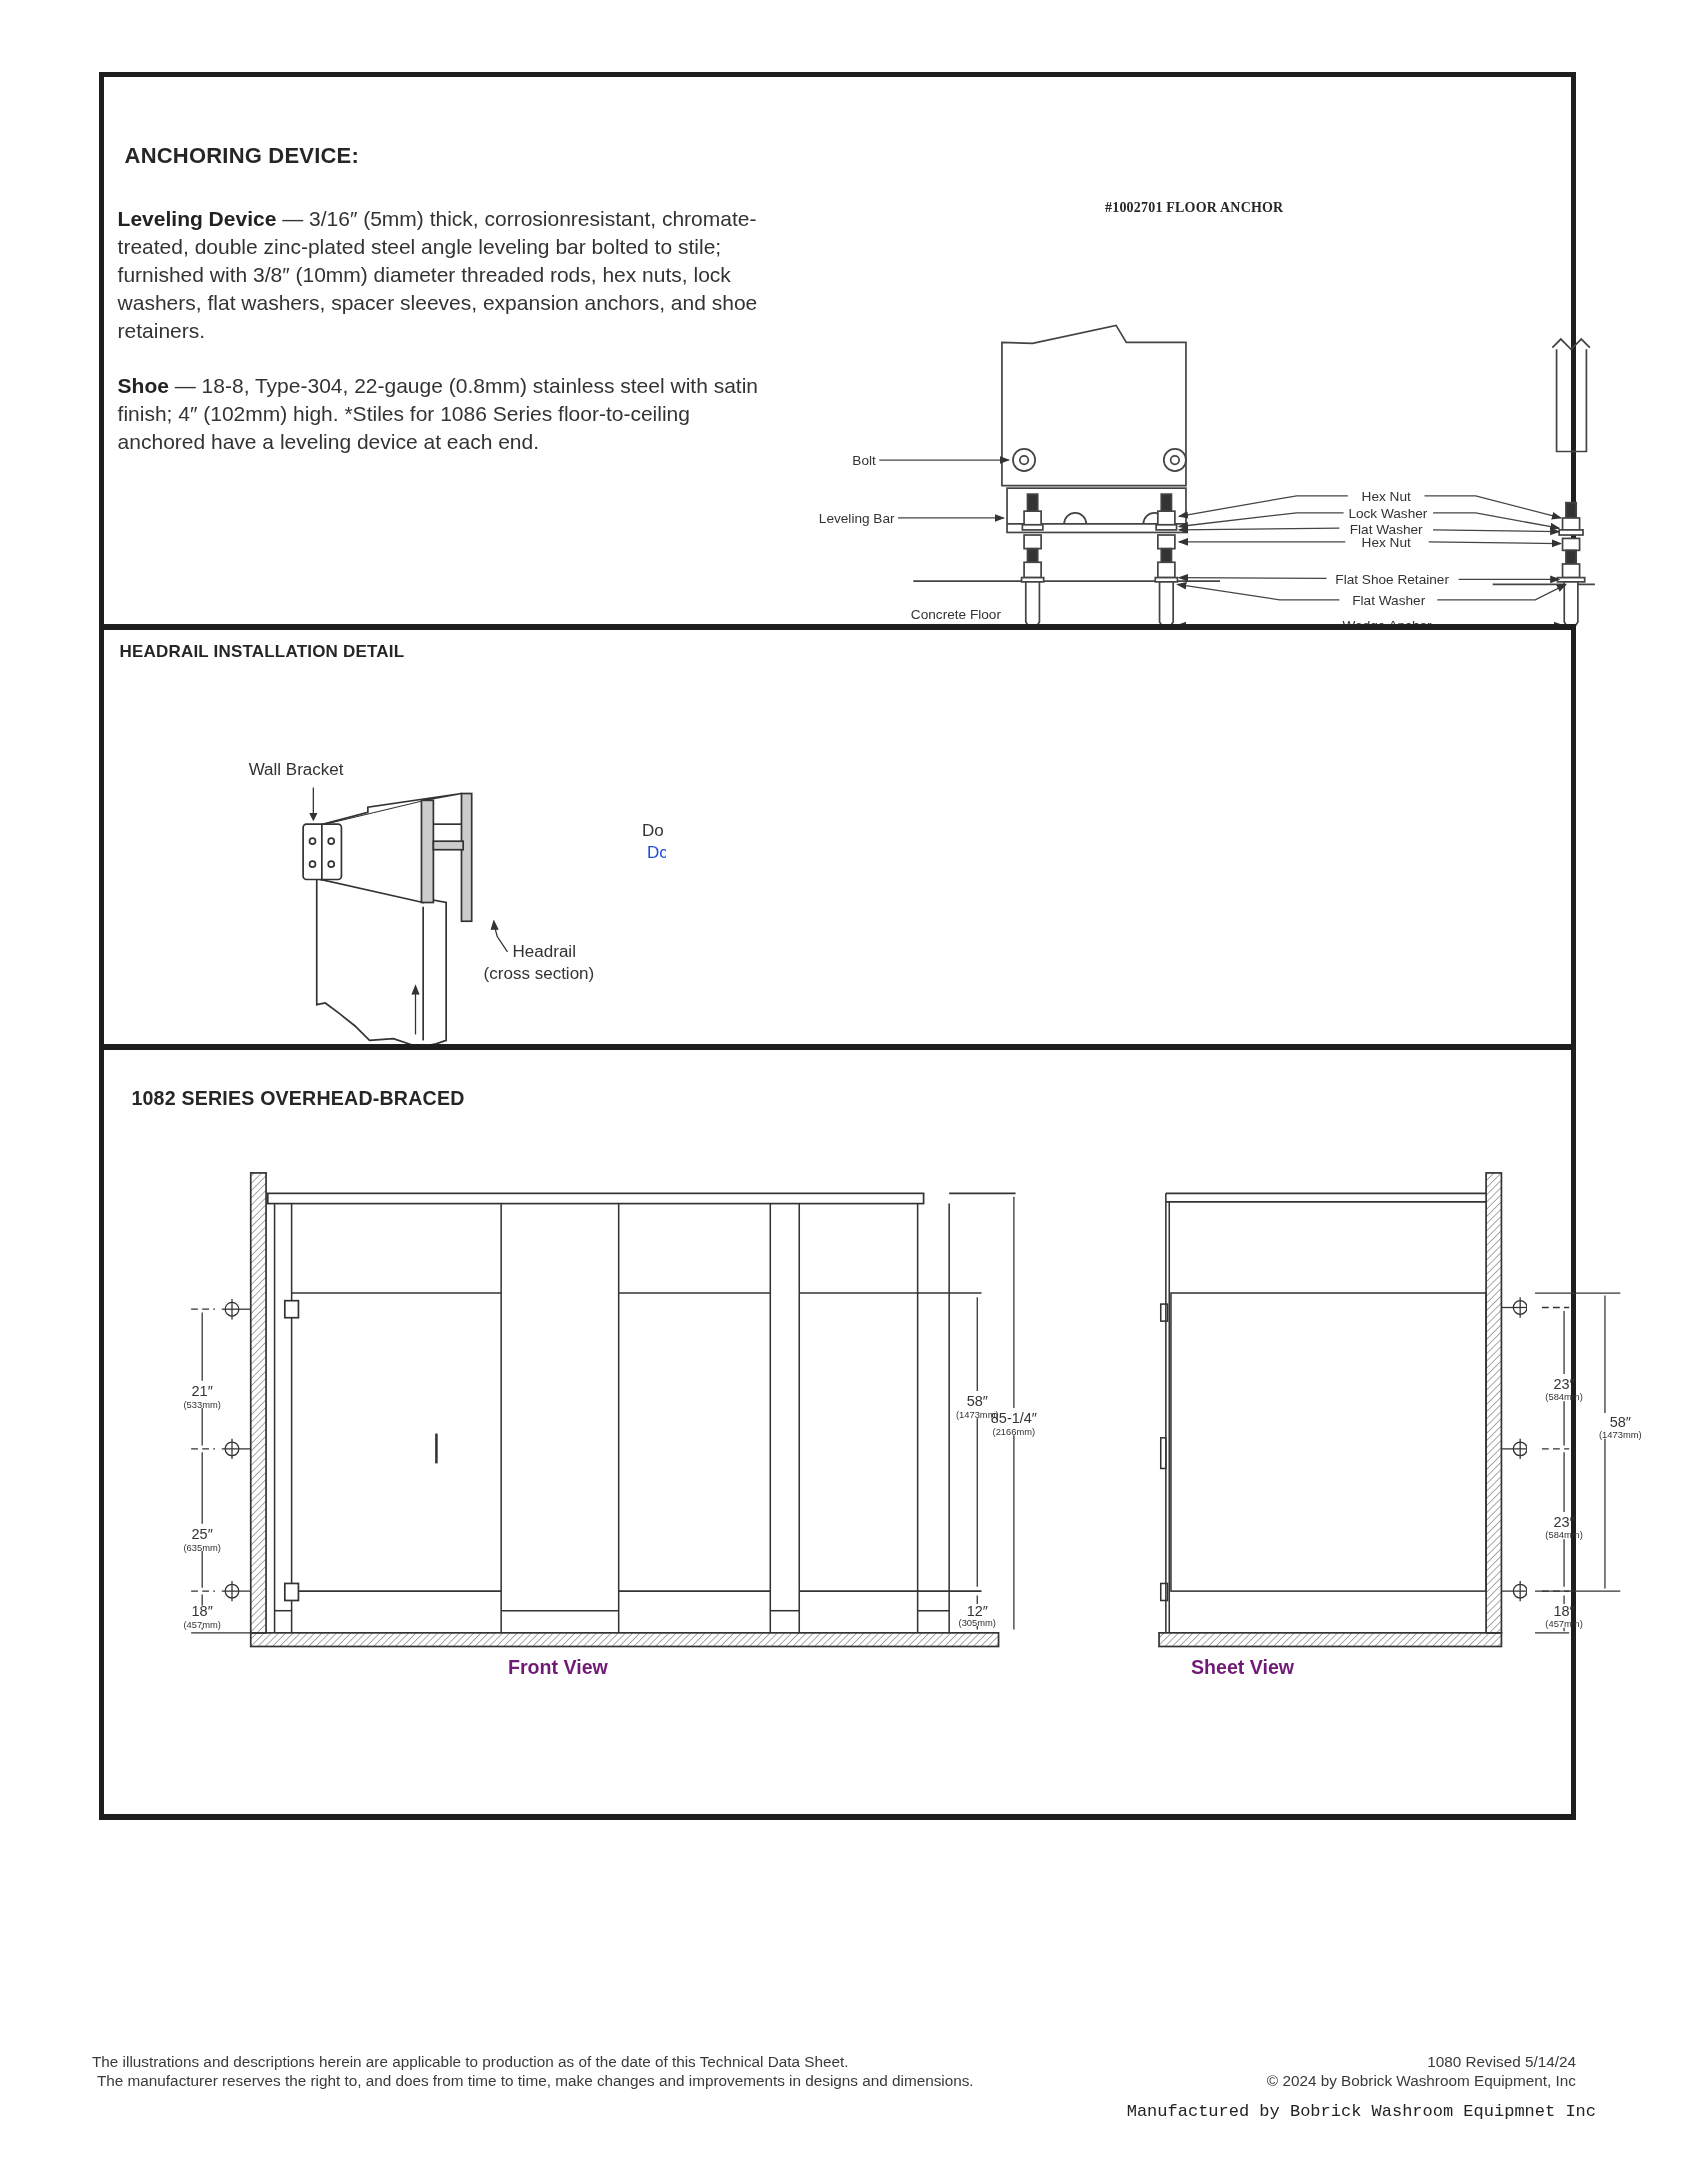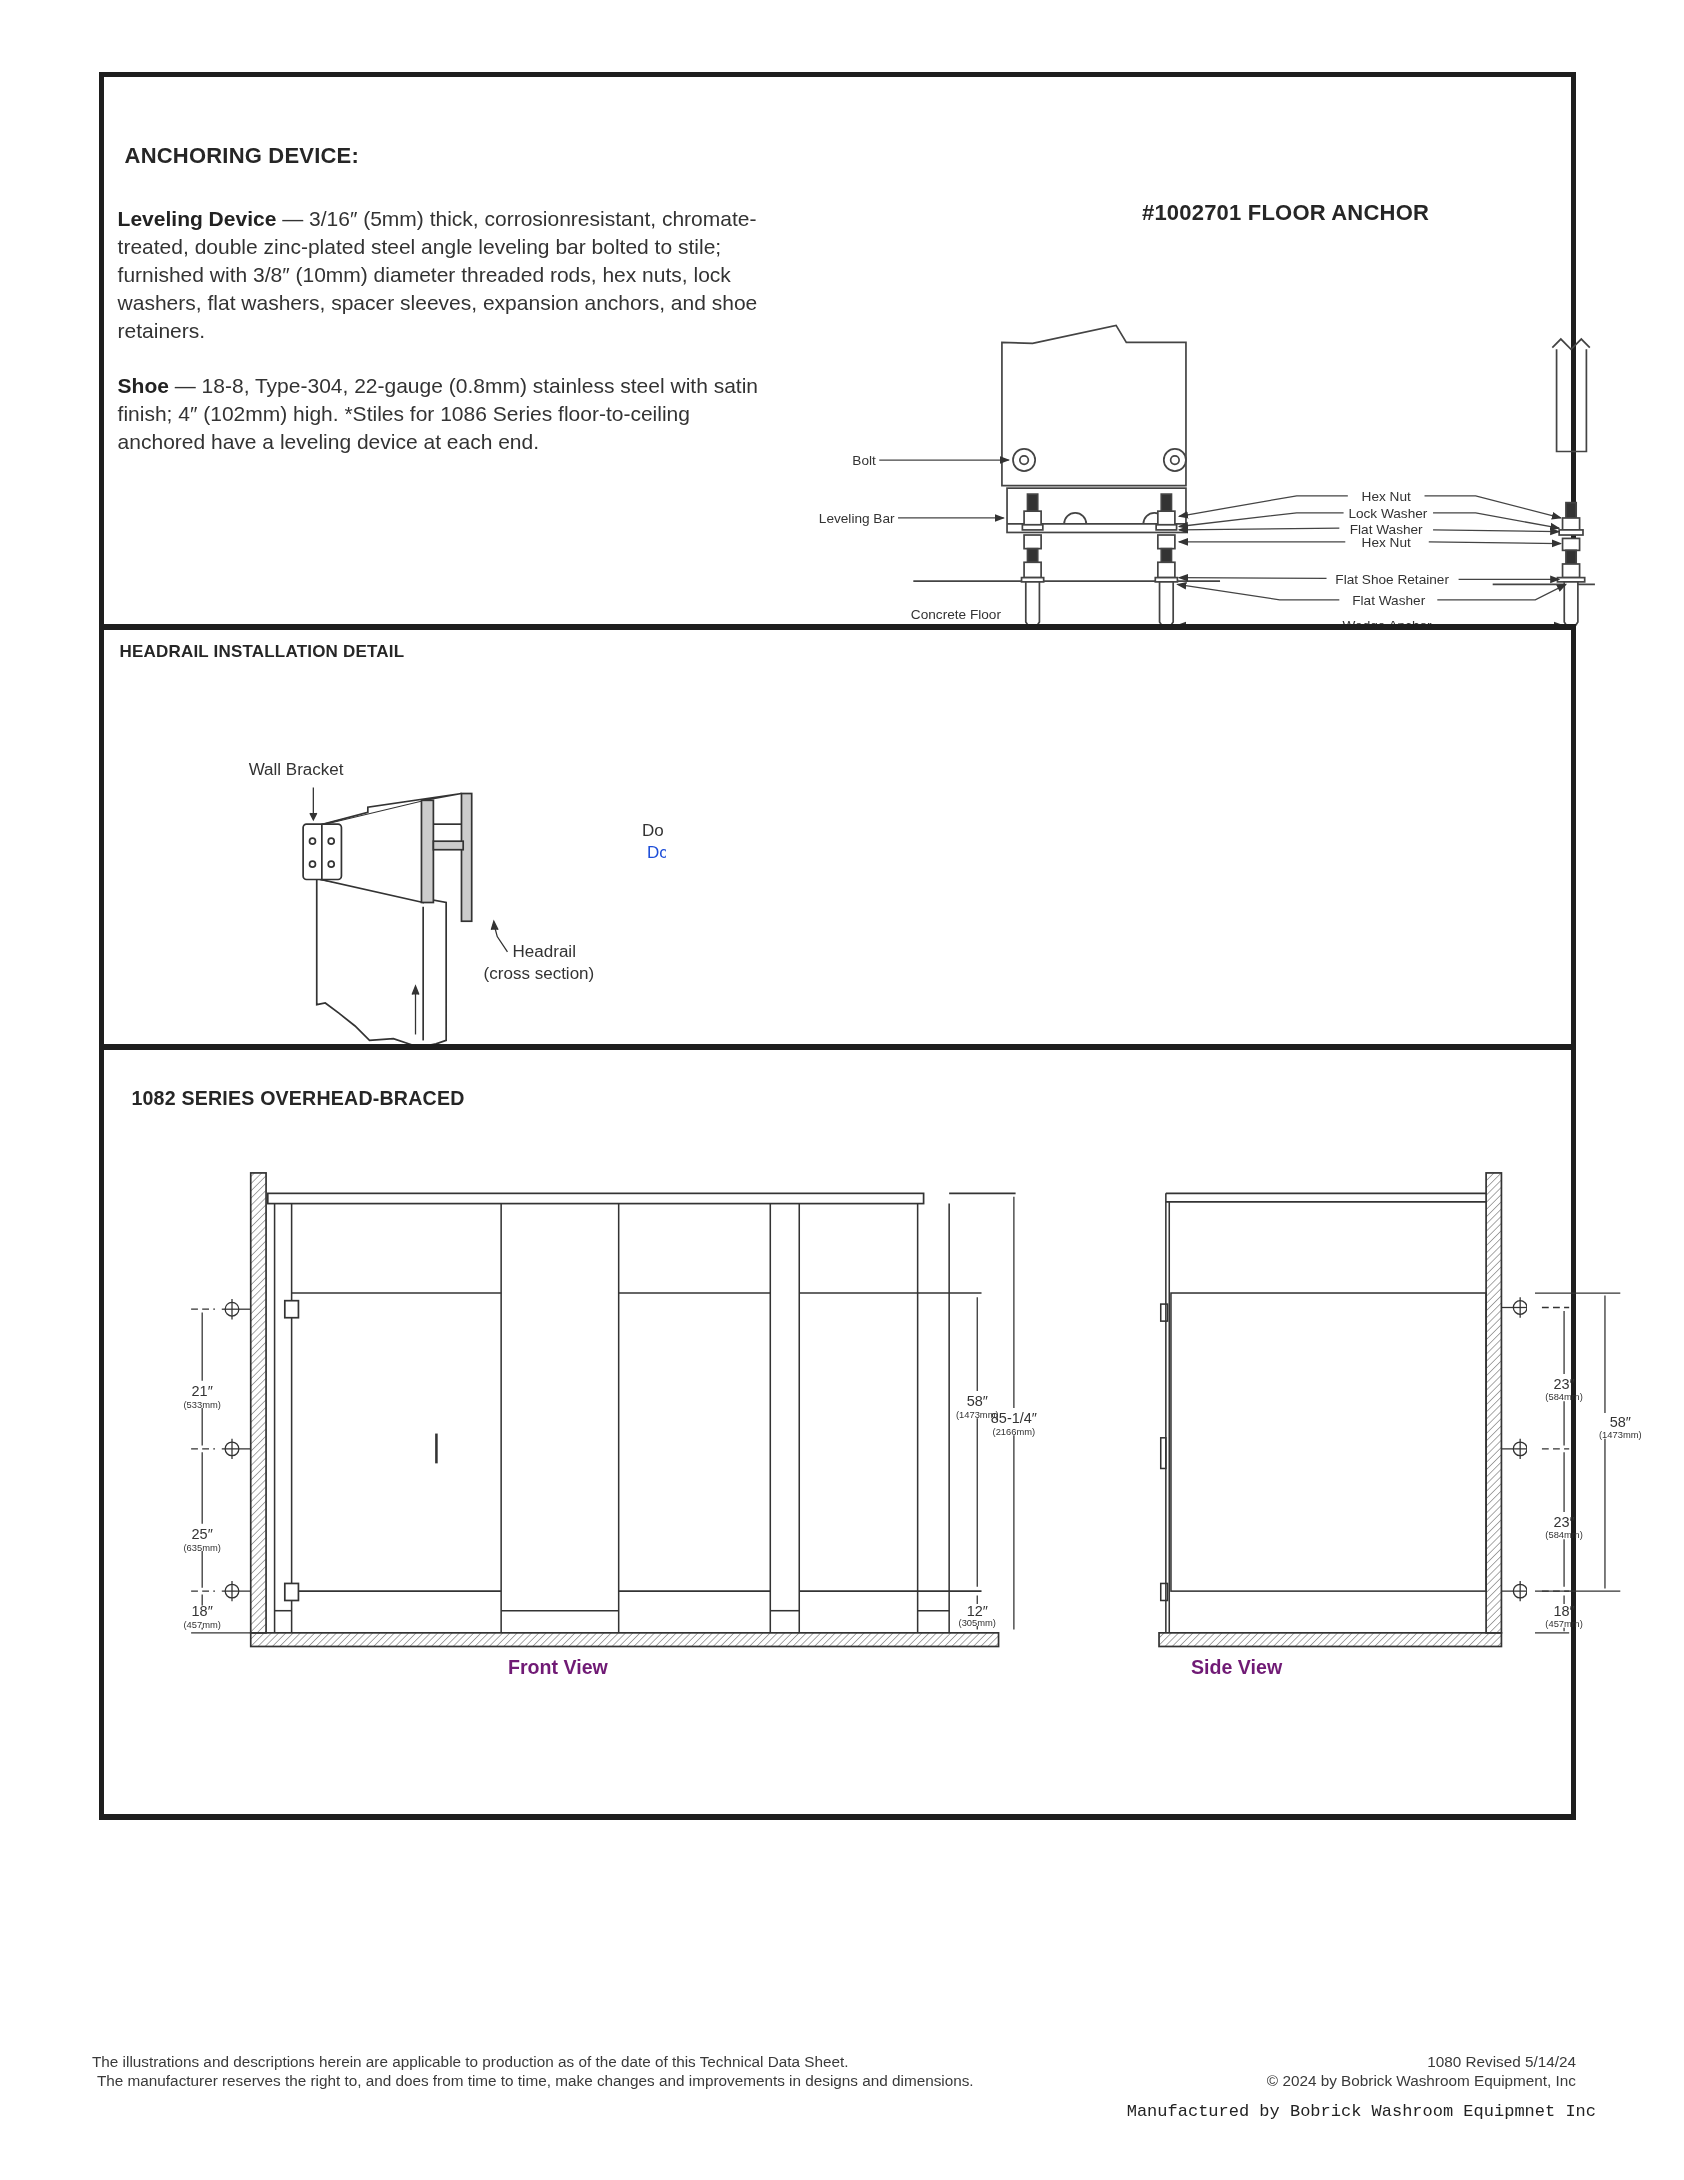--- a/index.html
+++ b/index.html
@@ -19,21 +19,21 @@
 </style>
 </head>
 <body>
 
 <div id="sec1" class="frame">
   <div class="h-title" style="left:13.6px;top:66px;font-size:22px;">ANCHORING DEVICE:</div>
   <div class="body-text">
     <p><b>Leveling Device</b><span> — 3/16″ (5mm) thick, corrosionresistant, chromate-treated, double zinc-plated steel angle leveling bar bolted to stile; furnished with 3/8″ (10mm) diameter threaded rods, hex nuts, lock washers, flat washers, spacer sleeves, expansion anchors, and shoe retainers.</span></p>
     <p><b>Shoe</b><span> — 18-8, Type-304, 22-gauge (0.8mm) stainless steel with satin finish; 4″ (102mm) high. *Stiles for 1086 Series floor-to-ceiling anchored have a leveling device at each end.</span></p>
   </div>
-  <div class="h-title" style="left:1031px;top:123px;font-size:22px;">#1002701 FLOOR ANCHOR</div>
+  <div class="h-title" style="left:994px;top:123px;font-size:14px;font-family:Liberation Serif, serif;">#1002701 FLOOR ANCHOR</div>
 
   <svg style="position:absolute;left:673px;top:170px;" width="852" height="392" viewBox="0 0 1000 460">
     <defs>
       <marker id="arr" markerWidth="8" markerHeight="8" refX="7" refY="4" orient="auto">
           <path d="M0,1 L8,4 L0,7 z" fill="#333"></path>
         </marker>
     </defs>
     <g stroke="#444" stroke-width="2" fill="none">
 
       <path d="M264,112 L264,280 L480,280 L480,112 L410,112 L398,92 L300,113 Z" fill="#fff"></path>
@@ -301,21 +301,21 @@
       <text x="34" y="268">23″</text>
       <text x="34" y="281" font-size="11">(584mm)</text>
       <text x="34" y="430">23″</text>
       <text x="34" y="443" font-size="11">(584mm)</text>
       <text x="34" y="534">18″</text>
       <text x="34" y="547" font-size="11">(457mm)</text>
       <text x="100" y="312">58″</text>
       <text x="100" y="325" font-size="11">(1473mm)</text>
     </g>
   </svg>
-  <div class="caption" style="left:1087px;top:606px;">Side View</div>
+  <div class="caption" style="left:1087px;top:606px;">Sheet View</div>
 </div>
 
 <div class="footer" style="left:92px;top:2053px;">The illustrations and descriptions herein are applicable to production as of the date of this Technical Data Sheet.</div>
 <div class="footer" style="left:97px;top:2072px;">The manufacturer reserves the right to, and does from time to time, make changes and improvements in designs and dimensions.</div>
 <div class="footer" style="right:109px;top:2053px;text-align:right;">1080 Revised 5/14/24</div>
 <div class="footer" style="right:109px;top:2072px;text-align:right;">© 2024 by Bobrick Washroom Equipment, Inc</div>
 <div class="footer" style="right:89px;top:2102px;font-size:17px;color:#222;font-family:Liberation Mono, monospace;">Manufactured by Bobrick Washroom Equipmnet Inc</div>
 
 
 </body></html>

